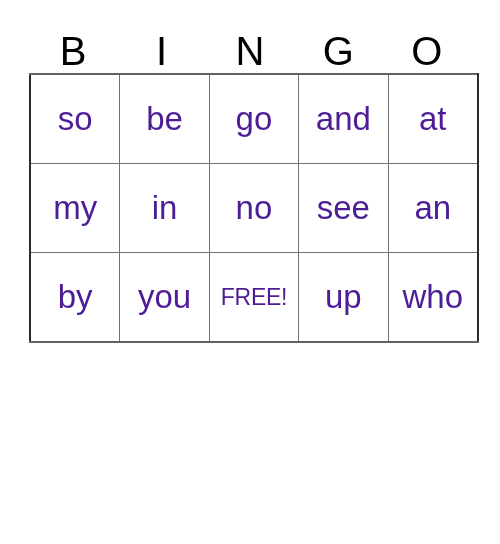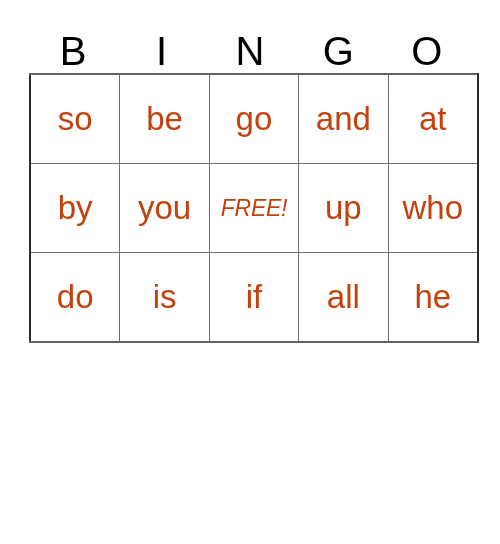--- a/index.html
+++ b/index.html
@@ -57,29 +57,28 @@
     width: 88.4px;
     height: 88px;
     border: 1px solid #707070;
     text-align: center;
     vertical-align: middle;
     padding: 0;
     background: #ffffff;
     font-size: 33px;
     line-height: 34px;
     font-weight: 400;
-    color: #c2410c;
+    color: #4c1d95;
     overflow: hidden;
     white-space: nowrap;
   }
   table.bingo-grid td.free-cell {
     font-size: 23px;
     line-height: 24px;
     letter-spacing: -0.3px;
-    font-style: italic;
   }
 </style>
 </head>
 <body>
 
 <div id="card">
 
   <div class="header-row">
     <div class="header-cell">B</div>
     <div class="header-cell">I</div>
@@ -91,29 +90,29 @@
   <table class="bingo-grid">
     <tbody>
       <tr>
         <td>so</td>
         <td>be</td>
         <td>go</td>
         <td>and</td>
         <td>at</td>
       </tr>
       <tr>
+        <td>my</td>
+        <td>in</td>
+        <td>no</td>
+        <td>see</td>
+        <td>an</td>
+      </tr>
+      <tr>
         <td>by</td>
         <td>you</td>
         <td class="free-cell">FREE!</td>
         <td>up</td>
         <td>who</td>
-      </tr>
-      <tr>
-        <td>do</td>
-        <td>is</td>
-        <td>if</td>
-        <td>all</td>
-        <td>he</td>
       </tr>
     </tbody>
   </table>
 
 </div>
 
 </body></html>

